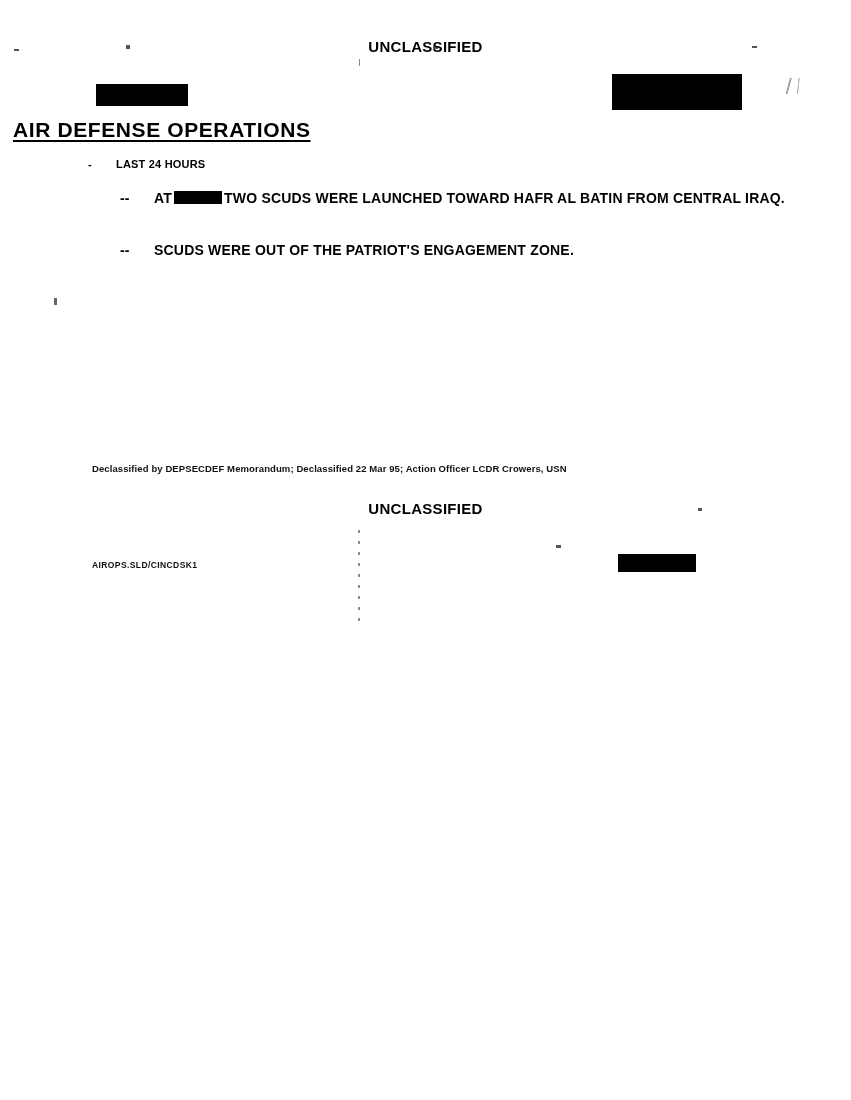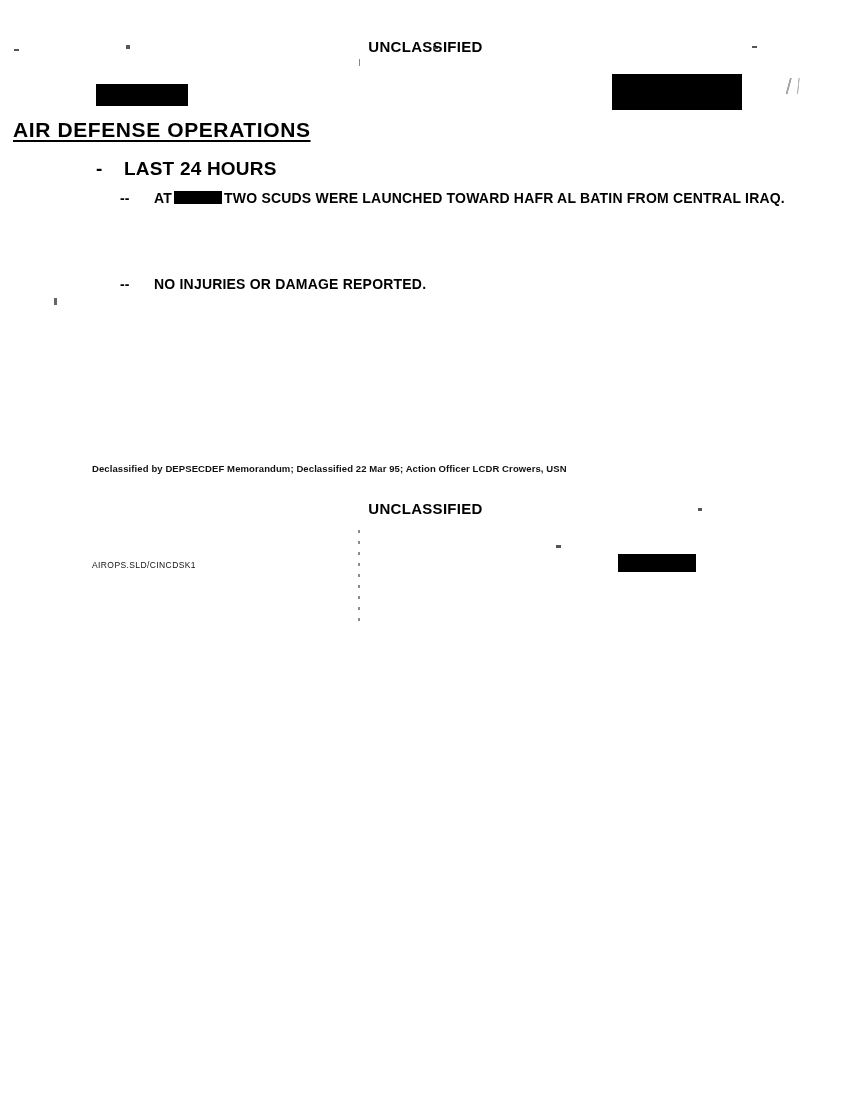--- a/index.html
+++ b/index.html
@@ -64,23 +64,23 @@
     width: 851px;
     font-size: 21px;
     font-weight: bold;
     letter-spacing: 0.6px;
     text-decoration: underline;
     text-underline-offset: 3px;
   }
 
   
   .bullet-l1 {
-    left: 96px;
+    left: 88px;
     width: 700px;
-    font-size: 19px;
+    font-size: 11px;
     font-weight: bold;
     letter-spacing: 0.2px;
   }
   .bullet-l1 .dash {
     display: inline-block;
     width: 28px;
   }
   .bullet-l2 {
     left: 120px;
     width: 680px;
@@ -115,21 +115,21 @@
     letter-spacing: 0.1px;
     color: #111;
     padding-left: 28px;
   }
 
   
   .slide-id {
     left: 92px;
     top: 560px;
     font-size: 8.5px;
-    font-weight: normal;
+    font-weight: bold;
     letter-spacing: 0.4px;
     color: #111;
   }
 
   
   .speck {
     background: #555;
   }
   #speck-a { left: 14px;  top: 49px;  width: 5px; height: 2px; }
   #speck-b { left: 126px; top: 45px;  width: 4px; height: 4px; }
@@ -195,25 +195,25 @@
   <div class="abs doc-title">AIR DEFENSE OPERATIONS</div>
 
   <div class="abs bullet-l1" id="bullet-last24">
     <span class="dash">-</span><span>LAST 24 HOURS</span>
   </div>
 
   <div class="abs bullet-l2" id="bullet-scud-launch">
     <span class="dash2">--</span><span class="txt"><span>AT</span><span class="redaction" id="redaction-inline"></span><span>TWO SCUDS WERE LAUNCHED TOWARD HAFR AL BATIN FROM CENTRAL IRAQ.</span></span>
   </div>
 
-
-  <div class="abs bullet-l2" id="bullet-injuries">
-    <span class="dash2">--</span><span class="txt">NO INJURIES OR DAMAGE REPORTED.</span>
+  <div class="abs bullet-l2" id="bullet-engagement">
+    <span class="dash2">--</span><span class="txt">SCUDS WERE OUT OF THE PATRIOT'S ENGAGEMENT ZONE.</span>
   </div>
 
+
   <div class="abs declass-line">Declassified by DEPSECDEF Memorandum;  Declassified 22 Mar 95;  Action Officer LCDR Crowers, USN</div>
 
   <div class="abs classification-bottom">UNCLASSIFIED</div>
 
   <div class="abs slide-id">AIROPS.SLD/CINCDSK1</div>
 
   <div class="abs redaction" id="redaction-bottom-right"></div>
 
   <div class="abs streak"></div>
 

